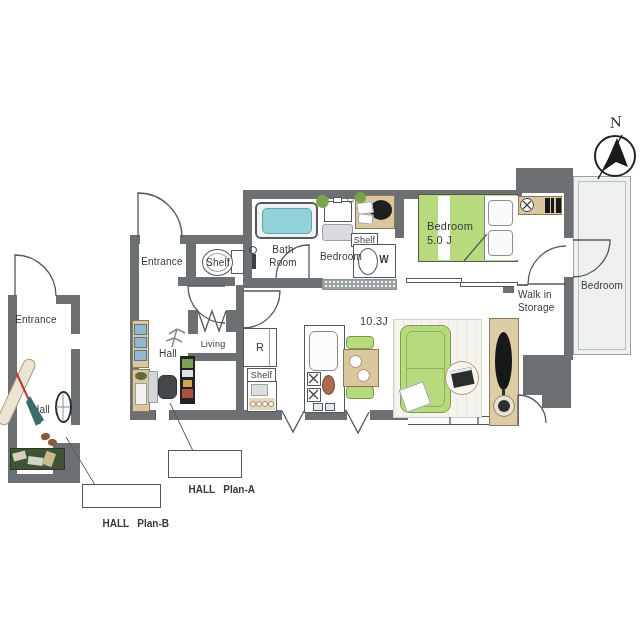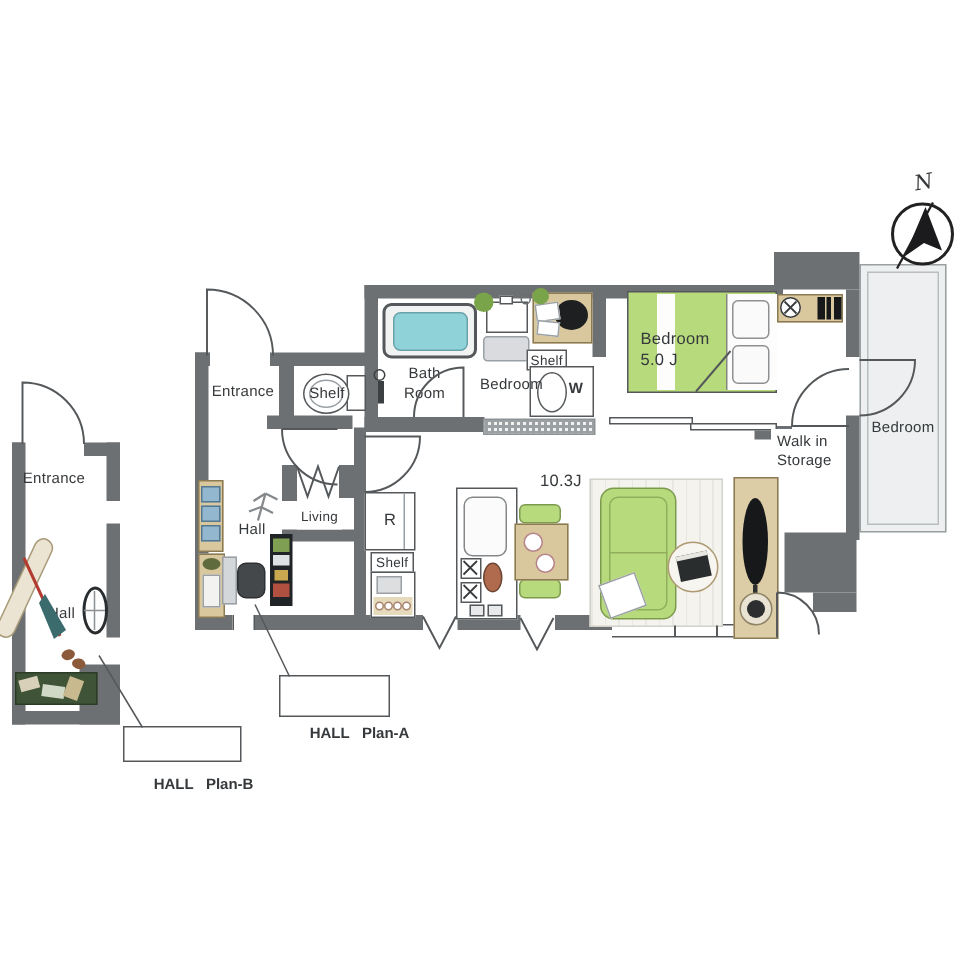--- a/index.html
+++ b/index.html
@@ -192,21 +192,21 @@
 
   <div class="abs" style="left:10px;top:356px;width:13px;height:72px;background:#ece4d2;border:1px solid #a89a78;border-radius:7px;transform:rotate(25deg);box-sizing:border-box;"></div>
   <div class="abs circ" style="left:55px;top:391px;width:17px;height:32px;background:#fdfdfd;border:2.5px solid #2a2d2f;box-sizing:border-box;"></div>
   <div class="abs circ" style="left:41px;top:433px;width:9px;height:7px;background:#8a5a3a;transform:rotate(-15deg);"></div>
   <div class="abs circ" style="left:48px;top:439px;width:9px;height:7px;background:#8a5a3a;transform:rotate(10deg);"></div>
   <div class="abs" style="left:10px;top:448px;width:55px;height:22px;background:#3f5436;border:1px solid #2c3b26;box-sizing:border-box;"></div>
   <div class="abs" style="left:13px;top:452px;width:13px;height:8px;background:#d9d0ba;transform:rotate(-15deg);"></div>
   <div class="abs" style="left:28px;top:457px;width:15px;height:8px;background:#cfd9c6;transform:rotate(8deg);"></div>
   <div class="abs" style="left:44px;top:452px;width:10px;height:14px;background:#c9b98f;transform:rotate(20deg);"></div>
 
-  <div class="callout" style="left:186px;top:450px;width:74px;height:28px;line-height:26px;">
+  <div class="callout" style="left:168px;top:450px;width:74px;height:28px;line-height:26px;">
        <span>HALL   Plan-A</span></div>
   <div class="callout" style="left:82px;top:484px;width:79px;height:24px;line-height:26px;">
        <span>HALL   Plan-B</span></div>
 
   <div class="abs circ" style="left:594px;top:135px;width:42px;height:42px;border:2px solid #222;box-sizing:border-box;background:#fff;"></div>
   <div class="lbl" style="left:606px;top:116px;width:20px;font-family:'DejaVu Serif',serif;font-style:italic;font-size:14px;transform:rotate(-10deg);">N</div>
 
   <svg class="overlay" width="640" height="640" viewBox="0 0 640 640">
     <g fill="none" stroke="#55585a" stroke-width="1.3">
       <path d="M138,237 L138,193 A44,44 0 0 1 182,237"></path>

